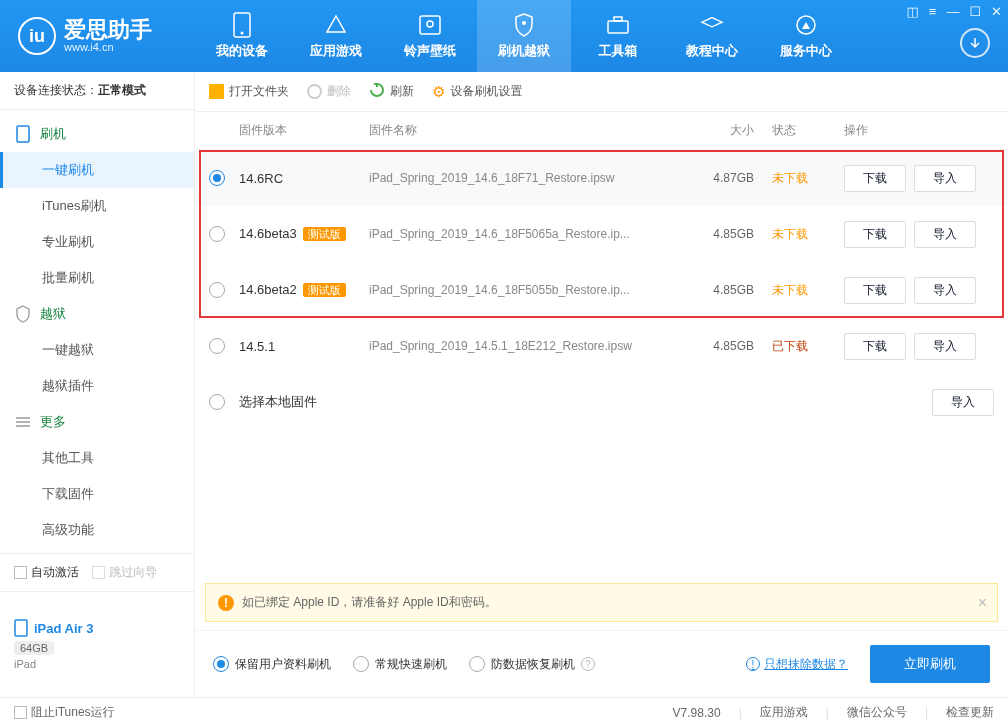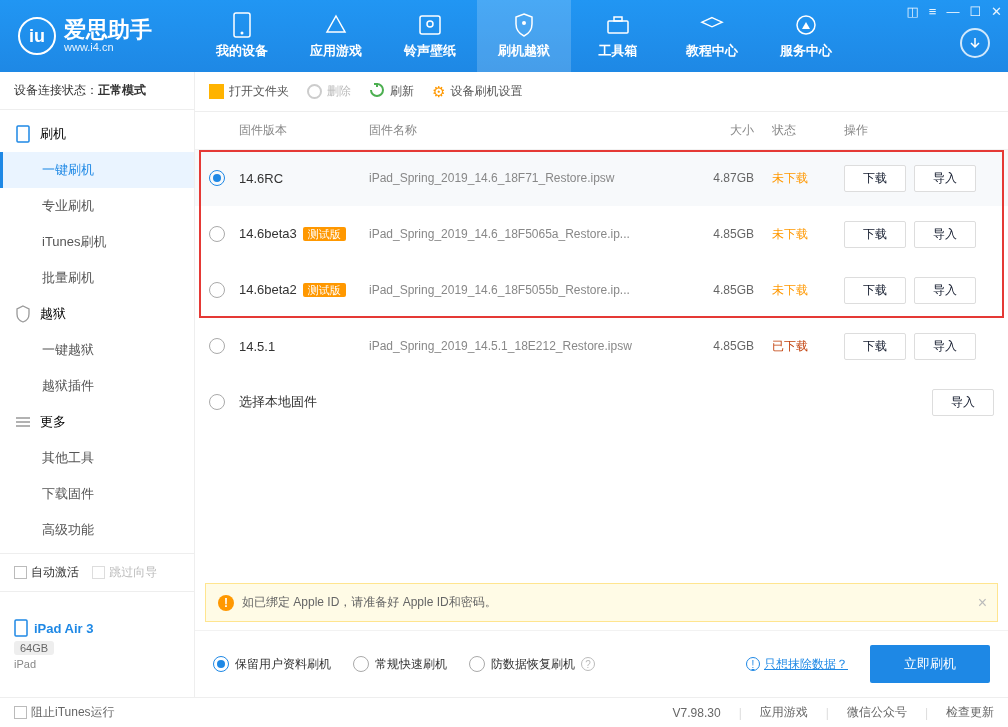--- a/index.html
+++ b/index.html
@@ -18,21 +18,21 @@
 .winbtns { position: absolute; top: 4px; right: 6px; display: flex; gap: 10px; font-size: 13px; }
 .winbtns span { cursor: pointer; opacity: .9; }
 .dl-circle { position: absolute; right: 18px; top: 28px; width: 30px; height: 30px; border: 2px solid rgba(255,255,255,.8); border-radius: 50%; display: flex; align-items: center; justify-content: center; cursor: pointer; }
 
 
 .body { display: flex; height: 625px; }
 .sidebar { width: 195px; border-right: 1px solid #eee; display: flex; flex-direction: column; }
 .devstatus { padding: 10px 14px; border-bottom: 1px solid #eee; font-size: 12px; }
 .devstatus b { font-weight: bold; }
 .side-list { flex: 1; overflow: auto; padding-top: 6px; }
-.side-group { display: flex; align-items: center; padding: 9px 14px; font-size: 13px; color: #000000; cursor: pointer; }
+.side-group { display: flex; align-items: center; padding: 9px 14px; font-size: 13px; color: #15803d; cursor: pointer; }
 .side-group .gicon { width: 18px; height: 18px; margin-right: 8px; display: inline-flex; align-items: center; justify-content: center; }
 .side-sub { padding: 9px 14px 9px 42px; font-size: 13px; color: #555; cursor: pointer; }
 .side-sub.active { background: #eaf4ff; color: #1e88e5; border-left: 3px solid #1e88e5; padding-left: 39px; }
 .side-bottom { border-top: 1px solid #eee; padding: 10px 14px; font-size: 12px; }
 .chk { width: 13px; height: 13px; border: 1px solid #bbb; display: inline-block; vertical-align: middle; margin-right: 4px; background: #fff; }
 .devinfo { border-top: 1px solid #eee; padding: 27px 14px; }
 .devinfo .dname { color: #1e88e5; font-weight: bold; font-size: 13px; }
 .badge-cap { display: inline-block; background: #eee; border-radius: 3px; padding: 1px 6px; font-size: 11px; color: #666; margin-top: 4px; }
 .devinfo .dtype { color: #888; font-size: 11px; margin-top: 3px; }
 
@@ -181,22 +181,22 @@
     <div class="side-list">
       <div class="side-group">
           <span class="gicon">
             <svg width="14" height="18">
               <rect x="1" y="1" width="12" height="16" rx="1" fill="none" stroke="#1e88e5" stroke-width="1.5"></rect>
             </svg>
           </span>
           <span>刷机</span>
         </div>
       <div class="side-sub active">一键刷机</div>
+      <div class="side-sub">iTunes刷机</div>
       <div class="side-sub">专业刷机</div>
-      <div class="side-sub">iTunes刷机</div>
       <div class="side-sub">批量刷机</div>
       <div class="side-group">
           <span class="gicon">
             <svg width="14" height="18">
               <path d="M7 1 L13 4 V9 C13 13 10 16 7 17 C4 16 1 13 1 9 V4 Z" fill="none" stroke="#999" stroke-width="1.3"></path>
             </svg>
           </span>
           <span>越狱</span>
         </div>
       <div class="side-sub">一键越狱</div>

